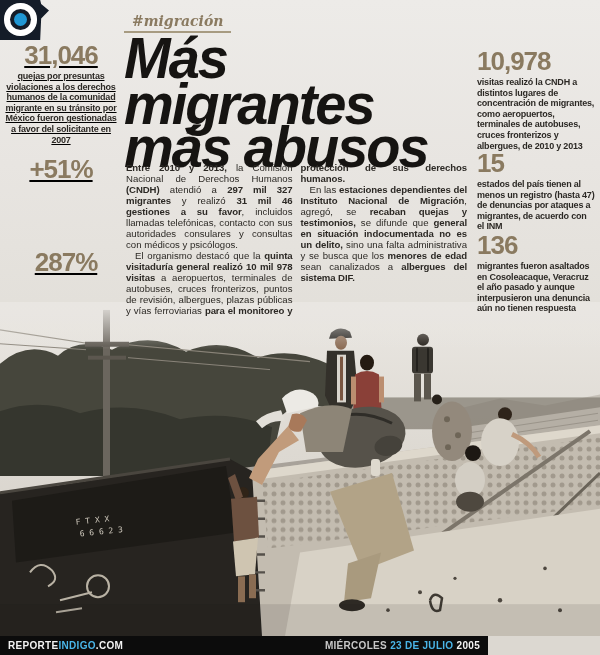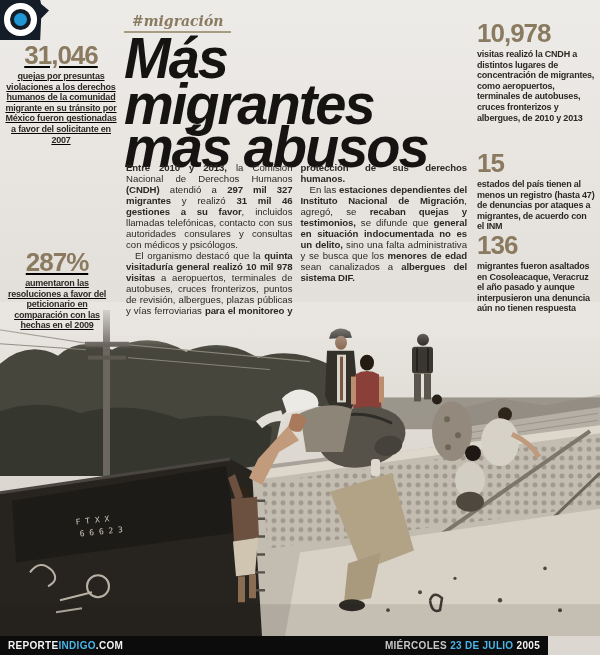--- a/index.html
+++ b/index.html
@@ -35,22 +35,22 @@
     font-weight:bold;font-size:26px;letter-spacing:-1px;line-height:1;
     color:var(--accent);
   }
   .stat .stat-desc{
     margin-top:3px;font-weight:bold;font-size:9px;line-height:10.6px;
     letter-spacing:-0.2px;color:var(--text-dark);
   }
   .stat.align-right{text-align:center;text-decoration:underline;}
   .ls1{left:4px;top:42px;width:114px;}
   .ls2{left:4px;top:156px;width:114px;}
-  .ls3{left:0;top:249px;width:114px;}
-  .rs1{left:477px;top:20px;width:118px;}
+  .ls3{left:9px;top:249px;width:114px;}
+  .rs1{left:477px;top:48px;width:118px;}
   .rs2{left:477px;top:150px;width:118px;}
   .rs3{left:477px;top:232px;width:118px;}
   
   .center-head{position:absolute;left:124px;top:12px;width:344px;text-align:left;z-index:3;font-style:italic;}
   .kicker{
     display:inline-block;font-family:"DejaVu Serif",serif;font-weight:bold;
     font-size:14px;color:var(--accent);padding:0 8px 2px 8px;
     border-bottom:2px solid #a79b81;
   }
   .title{
@@ -68,21 +68,21 @@
   .body-cols p{margin:0;text-indent:9px;}
   .body-cols p:first-child{text-indent:0;}
   .body-cols b{letter-spacing:-0.1px;}
   
   .photo{
     position:absolute;left:0;top:302px;width:600px;height:334px;margin:0;z-index:1;
   }
   .photo svg{display:block;width:100%;height:100%;}
   
   .footer{
-    position:absolute;left:0;top:636px;width:548px;height:19px;z-index:4;
+    position:absolute;left:0;top:636px;width:488px;height:19px;z-index:4;
     background:var(--footer-bg);display:flex;align-items:center;justify-content:space-between;
     box-sizing:border-box;padding:0 8px;
     font-weight:bold;font-size:10px;letter-spacing:0.3px;
   }
   .footer .w{color:#f2f2f2;}
   .footer .g{color:#c7c7c7;}
   .footer .b{color:var(--footer-blue);}
   .site{cursor:pointer;}
 </style>
 </head>
@@ -92,24 +92,24 @@
 
   <div class="logo">
     <span class="logo-eye"></span>
   </div>
 
   <div class="stat align-right ls1">
     <div class="stat-value">31,046</div>
     <div class="stat-desc">quejas por presuntas violaciones a los derechos humanos de la comunidad migrante en su tránsito por México fueron gestionadas a favor del solicitante en 2007</div>
   </div>
   <div class="stat align-right ls2">
+    <div class="stat-value">+51%</div>
   </div>
   <div class="stat align-right ls3">
     <div class="stat-value">287%</div>
-    <div class="stat-desc">aumentaron las resoluciones a favor del peticionario en comparación con las hechas en el 2009</div>
   </div>
 
   <div class="stat rs1">
     <div class="stat-value">10,978</div>
     <div class="stat-desc">visitas realizó la CNDH a distintos lugares de concentración de migrantes, como aeropuertos, terminales de autobuses, cruces fronterizos y albergues, de 2010 y 2013</div>
   </div>
   <div class="stat rs2">
     <div class="stat-value">15</div>
     <div class="stat-desc">estados del país tienen al menos un registro (hasta 47) de denuncias por ataques a migrantes, de acuerdo con el INM</div>
   </div>

